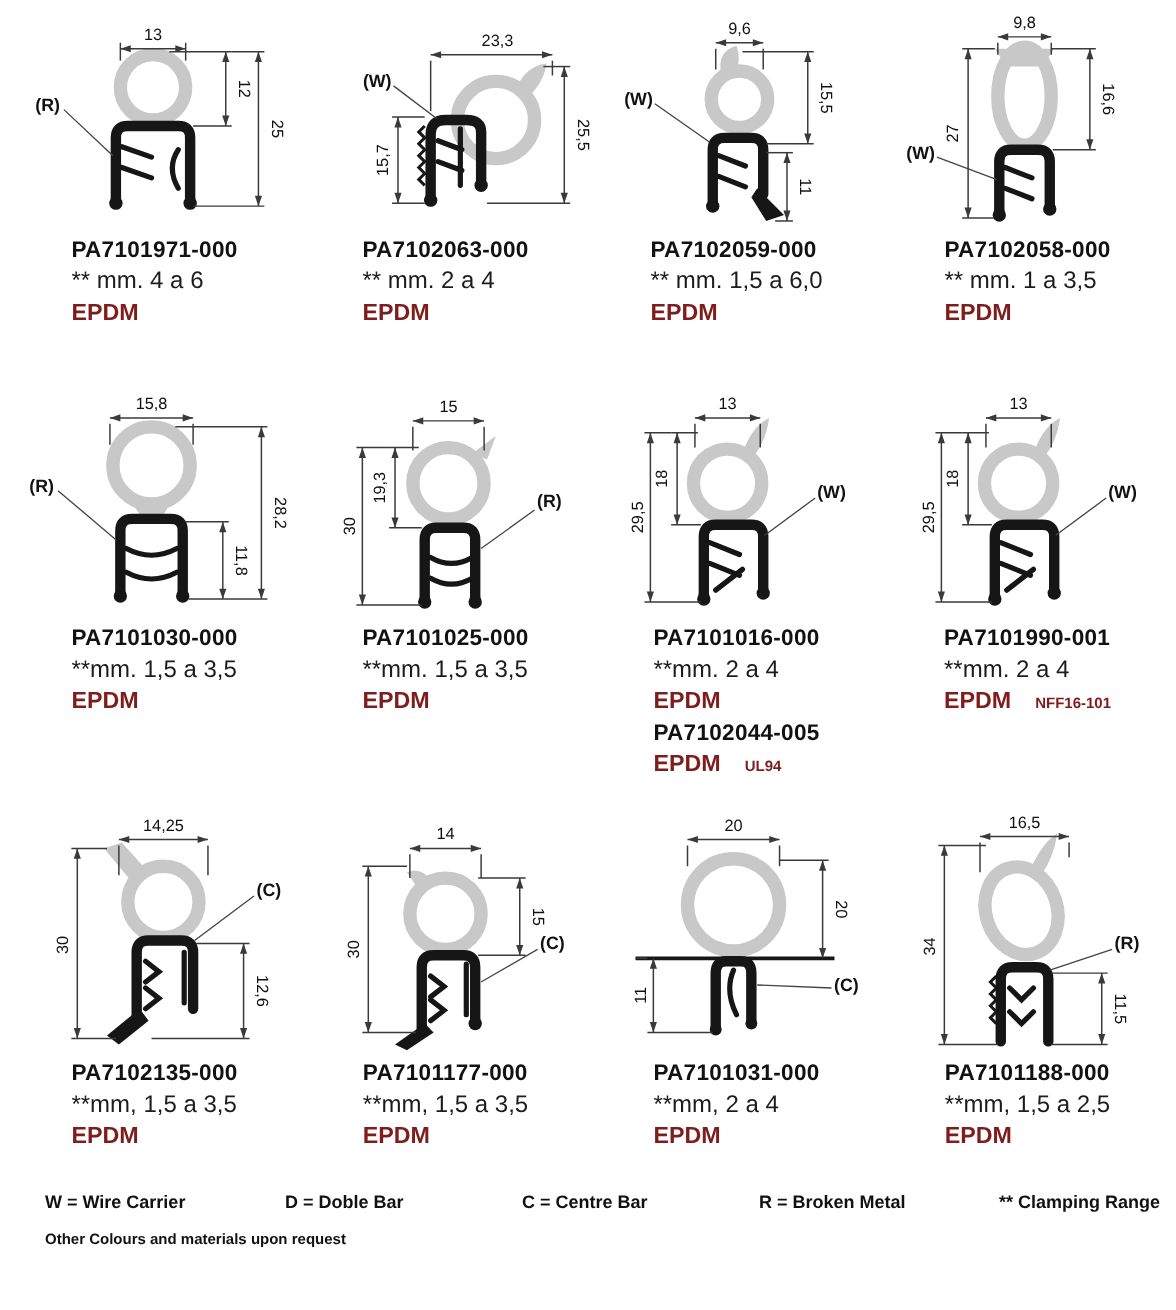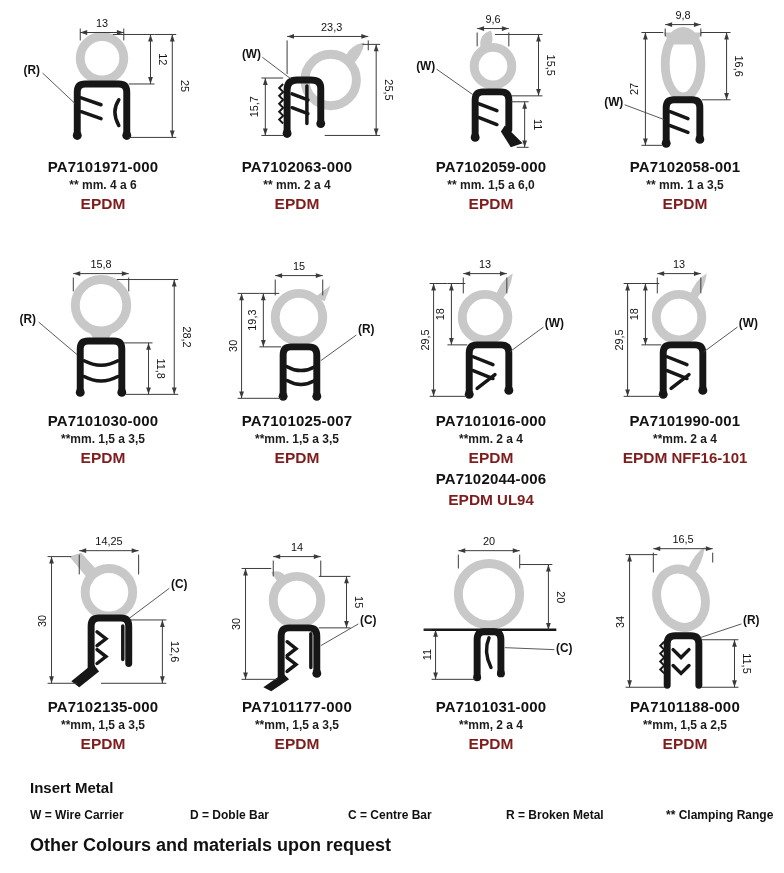--- a/index.html
+++ b/index.html
@@ -2,25 +2,25 @@
 <html><head>
 <meta charset="utf-8">
 <style>
   html,body{margin:0;padding:0;background:#fff;}
   .page{width:784px;height:873px;box-sizing:border-box;padding:6px 0 0 6px;
         font-family:"Liberation Sans",sans-serif;background:#fff;overflow:hidden;}
   .row{display:grid;grid-template-columns:repeat(4,194px);}
   .row2{margin-top:42px;}
   .row3{margin-top:24px;}
   .cell{display:flex;flex-direction:column;align-items:center;}
-  .caption{text-align:center;line-height:1.25;margin-top:2px;}
+  .caption{text-align:left;line-height:1.25;margin-top:2px;}
   .part{font-size:15px;font-weight:bold;color:#121212;letter-spacing:.2px;}
-  .range{font-size:12px;font-weight:bold;color:#1c1c1c;margin-top:1px;}
+  .range{font-size:16px;font-weight:normal;color:#1c1c1c;margin-top:1px;}
   .material{font-size:15.5px;font-weight:bold;color:#7f1d1d;margin-top:1px;}
-  .suffix:not(:empty){margin-left:4px;font-size:15px;}
+  .suffix:not(:empty){margin-left:16px;font-size:10px;}
   .part-b{margin-top:3px;}
   
   .bulb{fill:none;stroke:#c8c8c8;stroke-width:9;}
   .bulbF{fill:#c8c8c8;stroke:none;}
   .clampS{fill:none;stroke:#161616;stroke-width:7;stroke-linecap:round;stroke-linejoin:round;}
   .clampT{fill:none;stroke:#161616;stroke-width:3.5;stroke-linecap:round;}
   .serr{fill:none;stroke:#161616;stroke-width:2;}
   .foot{fill:#161616;stroke:none;}
   .dot{fill:#161616;}
   .dim{stroke:#3a3a3a;stroke-width:1;}
@@ -28,21 +28,21 @@
   .dimt{font-family:"Liberation Sans",sans-serif;font-size:11px;fill:#111;}
   .lbl{font-family:"Liberation Sans",sans-serif;font-size:12px;font-weight:bold;fill:#111;}
   .leader{stroke:#444;stroke-width:0.9;}
   .flange{stroke:#161616;stroke-width:2.5;}
   
   .legend{margin-top:26px;padding-left:24px;color:#111;}
   .legend-title{font-size:15px;font-weight:bold;}
   .legend-row{display:flex;margin-top:12px;font-size:12px;font-weight:bold;align-items:center;}
   .legend-row span{display:inline-block;}
   .li0{width:160px;}.li1{width:158px;}.li2{width:158px;}.li3{width:160px;}
-  .legend-note{margin-top:13px;font-size:18px;font-weight:bold;}
+  .legend-note{margin-top:13px;font-size:10px;font-weight:bold;}
 </style>
 </head>
 <body>
 
 <div class="page">
 
   <div class="row">
 
     <div class="cell">
       <svg width="194" height="150" viewBox="0 0 196 150">
@@ -184,21 +184,21 @@
             <text class="dimt" text-anchor="middle" transform="translate(149,60) rotate(90)">16,6</text>
             <line x1="76" y1="26" x2="54" y2="26" class="dim"></line>
             <line x1="75" y1="140" x2="54" y2="140" class="dim"></line>
             <line x1="58" y1="26" x2="58" y2="140" class="dim"></line>
             <path d="M58,26 l-2.4,7 h4.8 z" class="arr"></path>
             <path d="M58,140 l-2.4,-7 h4.8 z" class="arr"></path>
             <text class="dimt" text-anchor="middle" transform="translate(51,83) rotate(-90)">27</text>
           </g>
       </svg>
       <div class="caption">
-        <div class="part">PA7102058-001</div>
+        <div class="part">PA7102058-000</div>
         <div class="range">** mm. 1 a 3,5</div>
         <div class="material"><span>EPDM</span><span class="suffix"></span></div>
       </div>
     </div>
   </div>
 
   <div class="row row2">
 
     <div class="cell">
       <svg width="194" height="155" viewBox="0 0 196 155">
@@ -262,21 +262,21 @@
             <text class="dimt" text-anchor="middle" transform="translate(57,65) rotate(-90)">19,3</text>
             <line x1="60" y1="38" x2="38" y2="38" class="dim"></line>
             <line x1="82" y1="144" x2="38" y2="144" class="dim"></line>
             <line x1="42" y1="38" x2="42" y2="144" class="dim"></line>
             <path d="M42,38 l-2.4,7 h4.8 z" class="arr"></path>
             <path d="M42,144 l-2.4,-7 h4.8 z" class="arr"></path>
             <text class="dimt" text-anchor="middle" transform="translate(37,91) rotate(-90)">30</text>
           </g>
       </svg>
       <div class="caption">
-        <div class="part">PA7101025-007</div>
+        <div class="part">PA7101025-000</div>
         <div class="range">**mm. 1,5 a 3,5</div>
         <div class="material"><span>EPDM</span><span class="suffix"></span></div>
       </div>
     </div>
 
     <div class="cell">
       <svg width="194" height="155" viewBox="0 0 196 155">
         <circle class="bulb" cx="92" cy="62" r="23"></circle>
         <path class="bulbF" d="M102,42 Q108,24 120,18 Q118,34 108,46 Z"></path>
         <path class="clampS" d="M76,140 V98 Q76,90 84,90 H108 Q116,90 116,98 V136"></path>
@@ -303,21 +303,21 @@
             <line x1="40" y1="28" x2="40" y2="142" class="dim"></line>
             <path d="M40,28 l-2.4,7 h4.8 z" class="arr"></path>
             <path d="M40,142 l-2.4,-7 h4.8 z" class="arr"></path>
             <text class="dimt" text-anchor="middle" transform="translate(35,85) rotate(-90)">29,5</text>
           </g>
       </svg>
       <div class="caption">
         <div class="part">PA7101016-000</div>
         <div class="range">**mm. 2 a 4</div>
         <div class="material"><span>EPDM</span></div>
-        <div class="part part-b">PA7102044-006</div>
+        <div class="part part-b">PA7102044-005</div>
         <div class="material"><span>EPDM</span><span class="suffix">UL94</span></div>
       </div>
     </div>
 
     <div class="cell">
       <svg width="194" height="155" viewBox="0 0 196 155">
         <circle class="bulb" cx="92" cy="62" r="23"></circle>
         <path class="bulbF" d="M102,42 Q108,24 120,18 Q118,34 108,46 Z"></path>
         <path class="clampS" d="M76,140 V98 Q76,90 84,90 H108 Q116,90 116,98 V136"></path>
         <circle class="dot" cx="76" cy="140" r="4.5"></circle>
@@ -500,21 +500,20 @@
       </svg>
       <div class="caption">
         <div class="part">PA7101188-000</div>
         <div class="range">**mm, 1,5 a 2,5</div>
         <div class="material"><span>EPDM</span><span class="suffix"></span></div>
       </div>
     </div>
   </div>
 
   <div class="legend">
-    <div class="legend-title">Insert Metal</div>
     <div class="legend-row">
       <span class="li0">W = Wire Carrier</span>
       <span class="li1">D = Doble Bar</span>
       <span class="li2">C = Centre Bar</span>
       <span class="li3">R = Broken Metal</span>
       <span class="li4">** Clamping Range</span>
     </div>
     <div class="legend-note">Other Colours and materials upon request</div>
   </div>
 

